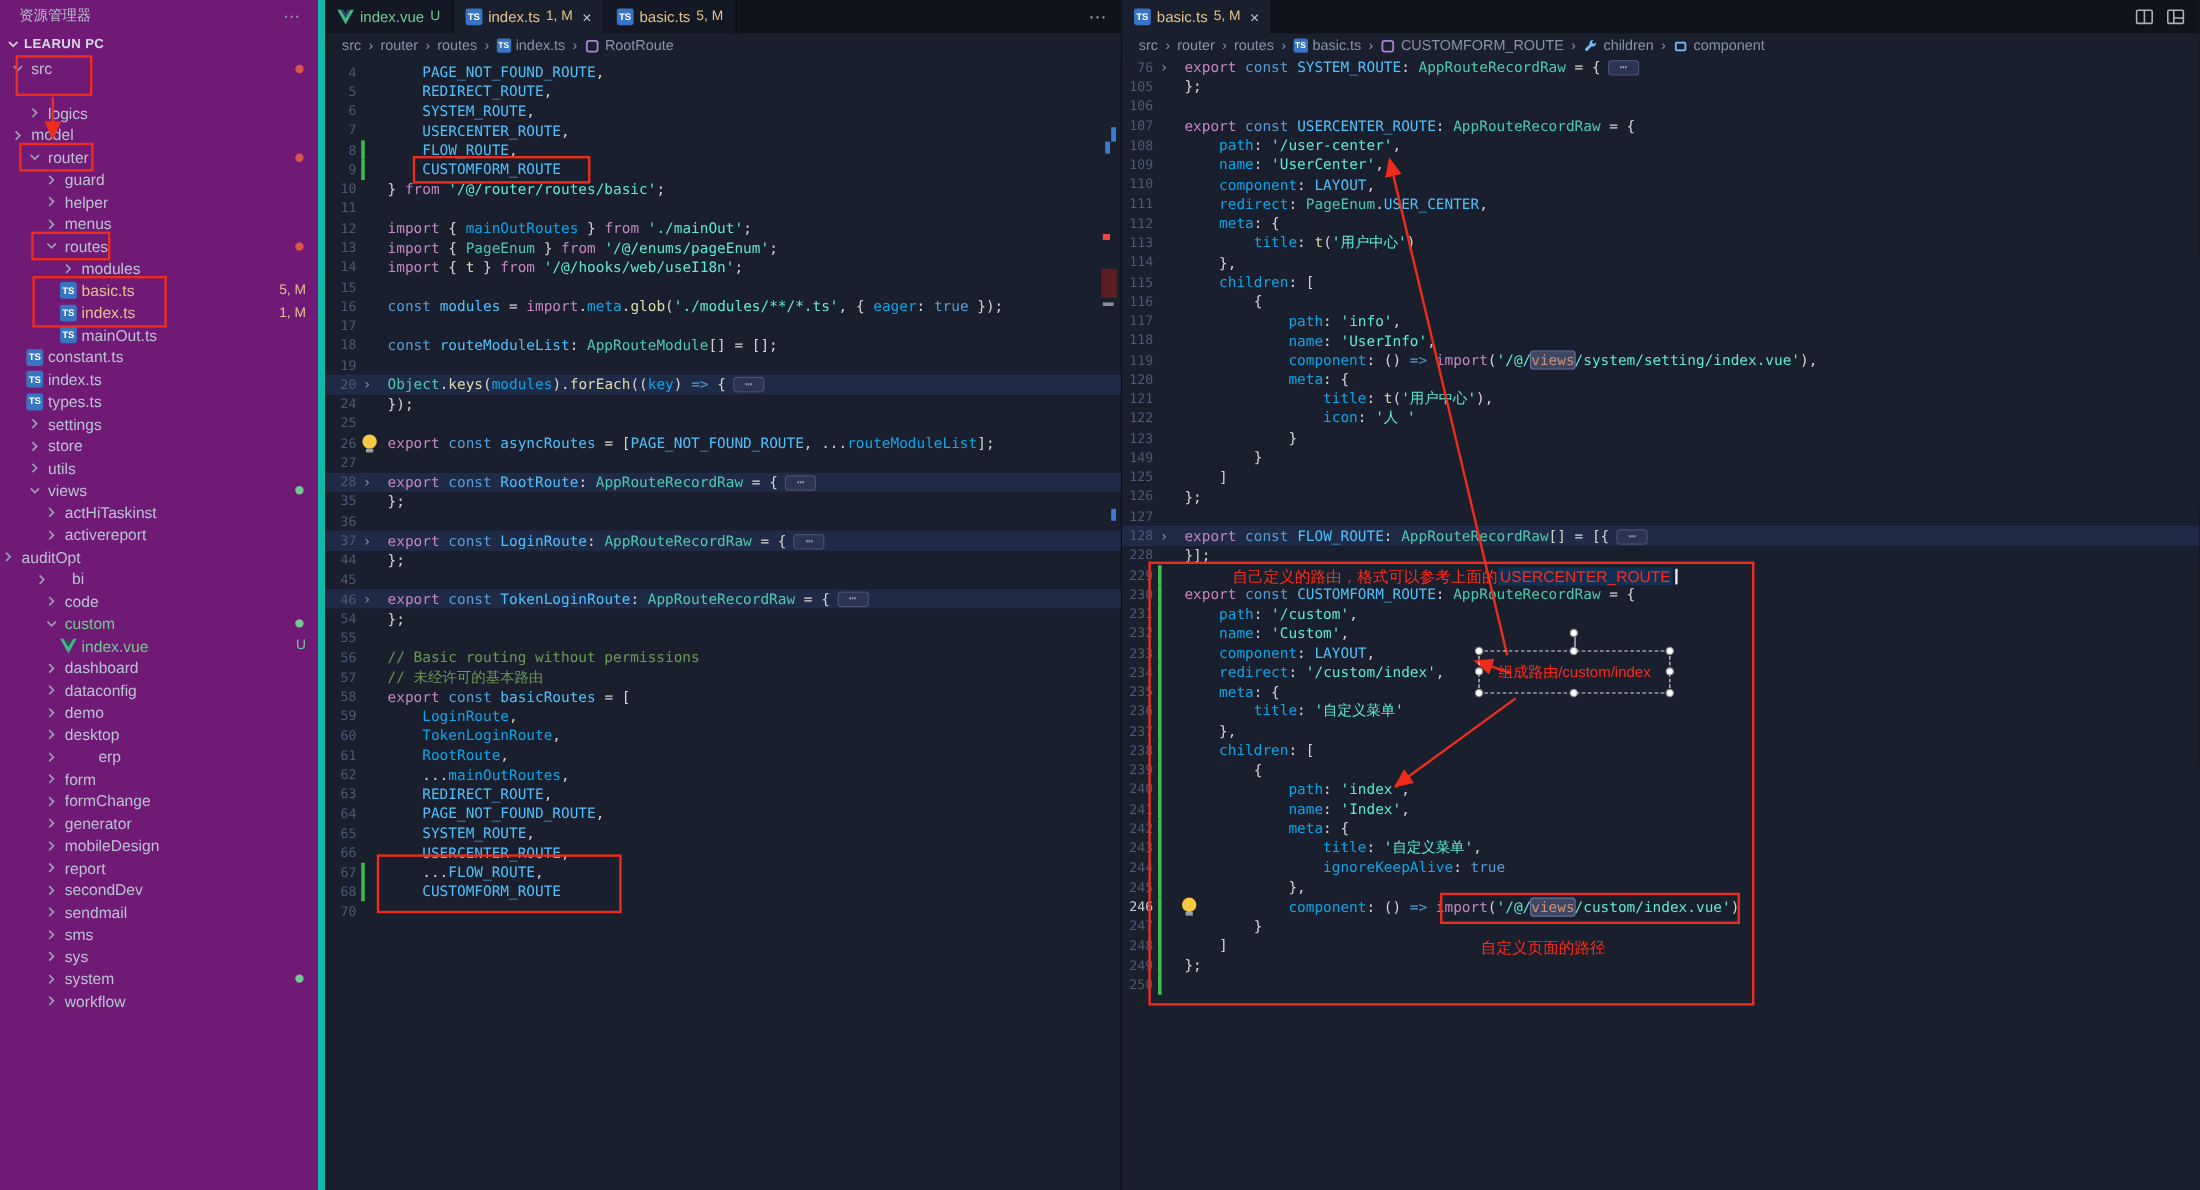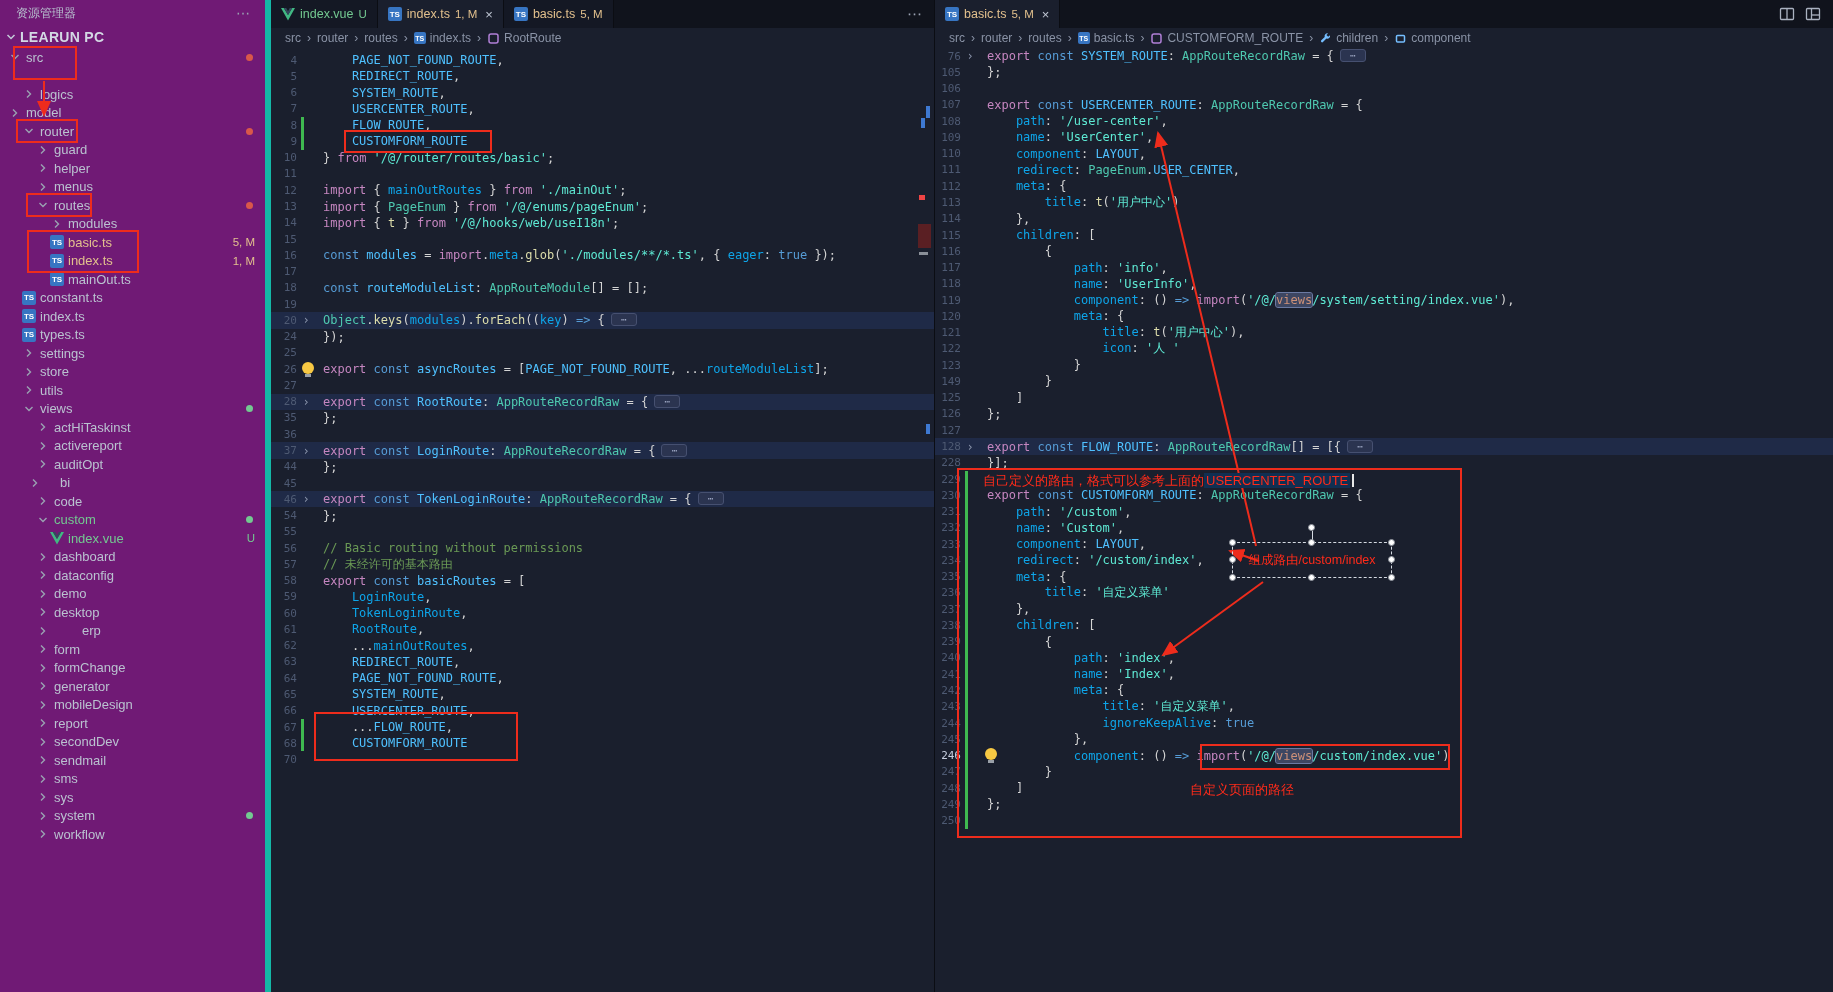--- a/index.html
+++ b/index.html
@@ -7,21 +7,21 @@
               font-family:"Liberation Sans", sans-serif; }
   #app { display:flex; width:1833px; height:992px; position:relative; }
 
   
   #sidebar { width:271px; flex:none; background:#701a75; border-right:6px solid #14b8a6;
              color:#bac2d0; overflow:hidden; }
   .exp-title { height:26px; display:flex; align-items:center; justify-content:space-between;
                padding:0 14px 0 16px; font-size:12px; color:#b7bfce; }
   .exp-more { color:#9aa2b2; font-size:14px; letter-spacing:1px; }
   .exp-section { height:22px; display:flex; align-items:center; gap:2px; padding-left:4px;
-                 font-size:14px; font-weight:bold; color:#d3d9e4; letter-spacing:.3px; }
+                 font-size:11px; font-weight:bold; color:#d3d9e4; letter-spacing:.3px; }
   .tree { font-size:13px; }
   .tree-row { height:18.5px; display:flex; align-items:center; gap:4px; white-space:nowrap; }
   .tree-row .lbl { color:#bac2d0; }
   .tree-row .lbl.mod { color:#e2c08d; }
   .tree-row .lbl.new { color:#73c991; }
   .tree-badge { margin-left:auto; margin-right:10px; font-size:11.5px; }
   .tree-badge.mod { color:#e2c08d; } .tree-badge.new { color:#73c991; }
   .tree-dot { margin-left:auto; margin-right:12px; width:7px; height:7px; border-radius:50%; }
   .tree-dot.red { background:#d8584a; } .tree-dot.green { background:#73c991; }
   .ts-ico { display:inline-flex; width:14px; height:14px; background:#3775c2; color:#fff;
@@ -64,21 +64,21 @@
   .tk-f{color:#dcdcaa}
   .tk-w{color:#ce9178; background:#3d4662; outline:1px solid #6b7aa3; border-radius:2px;}
   .tk-e{display:inline-block; background:#2b3450; border:1px solid #465070; border-radius:3px;
         color:#9aa4c0; font-size:10px; line-height:11px; padding:0 3px; margin-left:6px; vertical-align:1px;}
 
   
   #overlay { position:absolute; inset:0; pointer-events:none; z-index:50; }
   #overlay svg.arrows { position:absolute; left:0; top:0; }
   .aln { stroke:#ee2c1c; stroke-width:2; }
   .rbox { position:absolute; border:2px solid #ee2c1c; }
-  .rtext { position:absolute; color:#ff2b1a; font-size:13px; white-space:nowrap; }
+  .rtext { position:absolute; color:#ff2b1a; font-size:13px; white-space:nowrap;margin-left:44px; }
   .n1hl { background:#112f52; padding:0 2px; }
   .caret { display:inline-block; width:2px; height:13px; background:#e8e8e8; margin-left:2px; vertical-align:-2px; }
   .ntbox { position:absolute; left:1232px; top:542px; width:160px; height:36px;
            border:1px dashed #d5dae2; display:flex; align-items:center; justify-content:center;
            color:#ff2b1a; font-size:12.5px; white-space:nowrap; }
   .h { position:absolute; width:7px; height:7px; border-radius:50%; background:#fff; border:1px solid #8b9099; }
   .h.tl{left:-4px;top:-4px} .h.tr{right:-4px;top:-4px} .h.bl{left:-4px;bottom:-4px} .h.br{right:-4px;bottom:-4px}
   .h.mt{left:calc(50% - 4px);top:-4px} .h.mb{left:calc(50% - 4px);bottom:-4px}
   .h.ml{left:-4px;top:calc(50% - 4px)} .h.mr{right:-4px;top:calc(50% - 4px)}
   .h.rot{left:calc(50% - 4px);top:-19px}
@@ -218,21 +218,21 @@
             <path d="M5 3.5 L8.5 7 L5 10.5" stroke="#9aa2b2" stroke-width="1.4" fill="none"></path>
           </svg>
           <span class="lbl">actHiTaskinst</span>
         </div>
         <div class="tree-row" style="padding-left: 36px;">
           <svg width="14" height="14" viewBox="0 0 14 14">
             <path d="M5 3.5 L8.5 7 L5 10.5" stroke="#9aa2b2" stroke-width="1.4" fill="none"></path>
           </svg>
           <span class="lbl">activereport</span>
         </div>
-        <div class="tree-row" style="padding-left: 36px;">
+        <div class="tree-row" style="">
           <svg width="14" height="14" viewBox="0 0 14 14">
             <path d="M5 3.5 L8.5 7 L5 10.5" stroke="#9aa2b2" stroke-width="1.4" fill="none"></path>
           </svg>
           <span class="lbl">auditOpt</span>
         </div>
         <div class="tree-row" style="padding-left: 28px; gap: 18px;">
           <svg width="14" height="14" viewBox="0 0 14 14">
             <path d="M5 3.5 L8.5 7 L5 10.5" stroke="#9aa2b2" stroke-width="1.4" fill="none"></path>
           </svg>
           <span class="lbl">bi</span>

